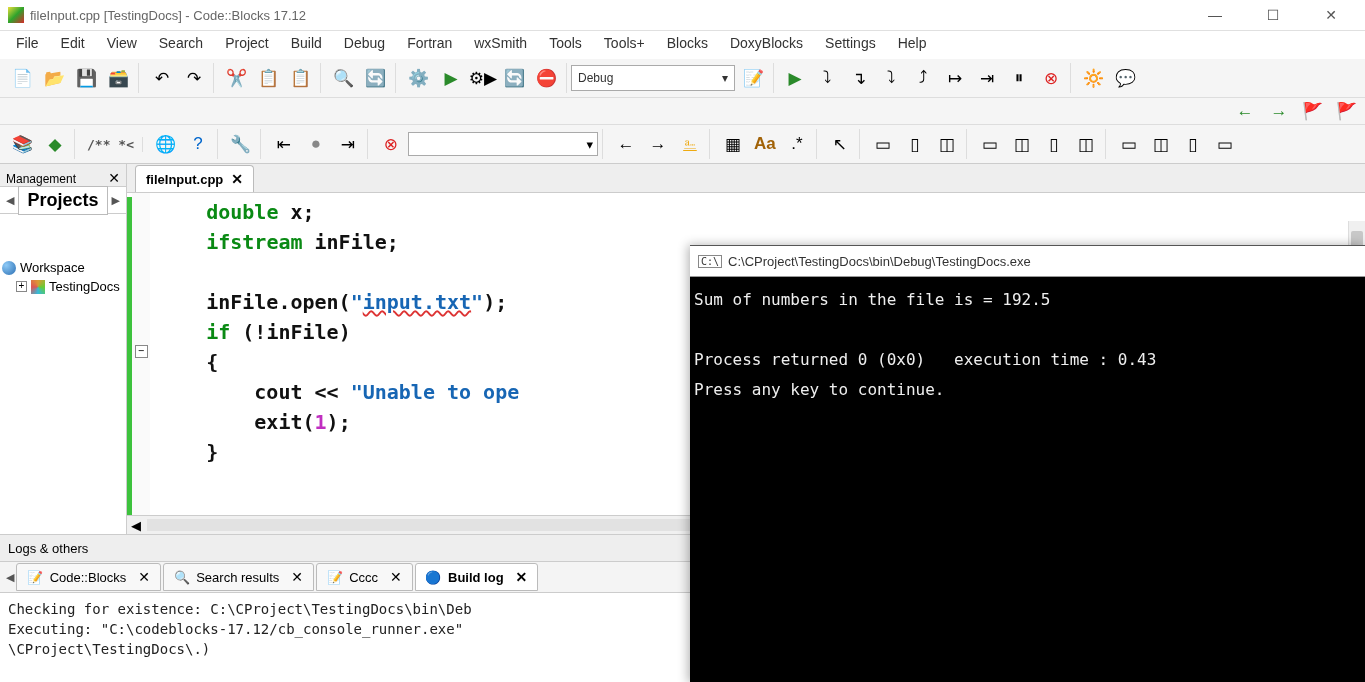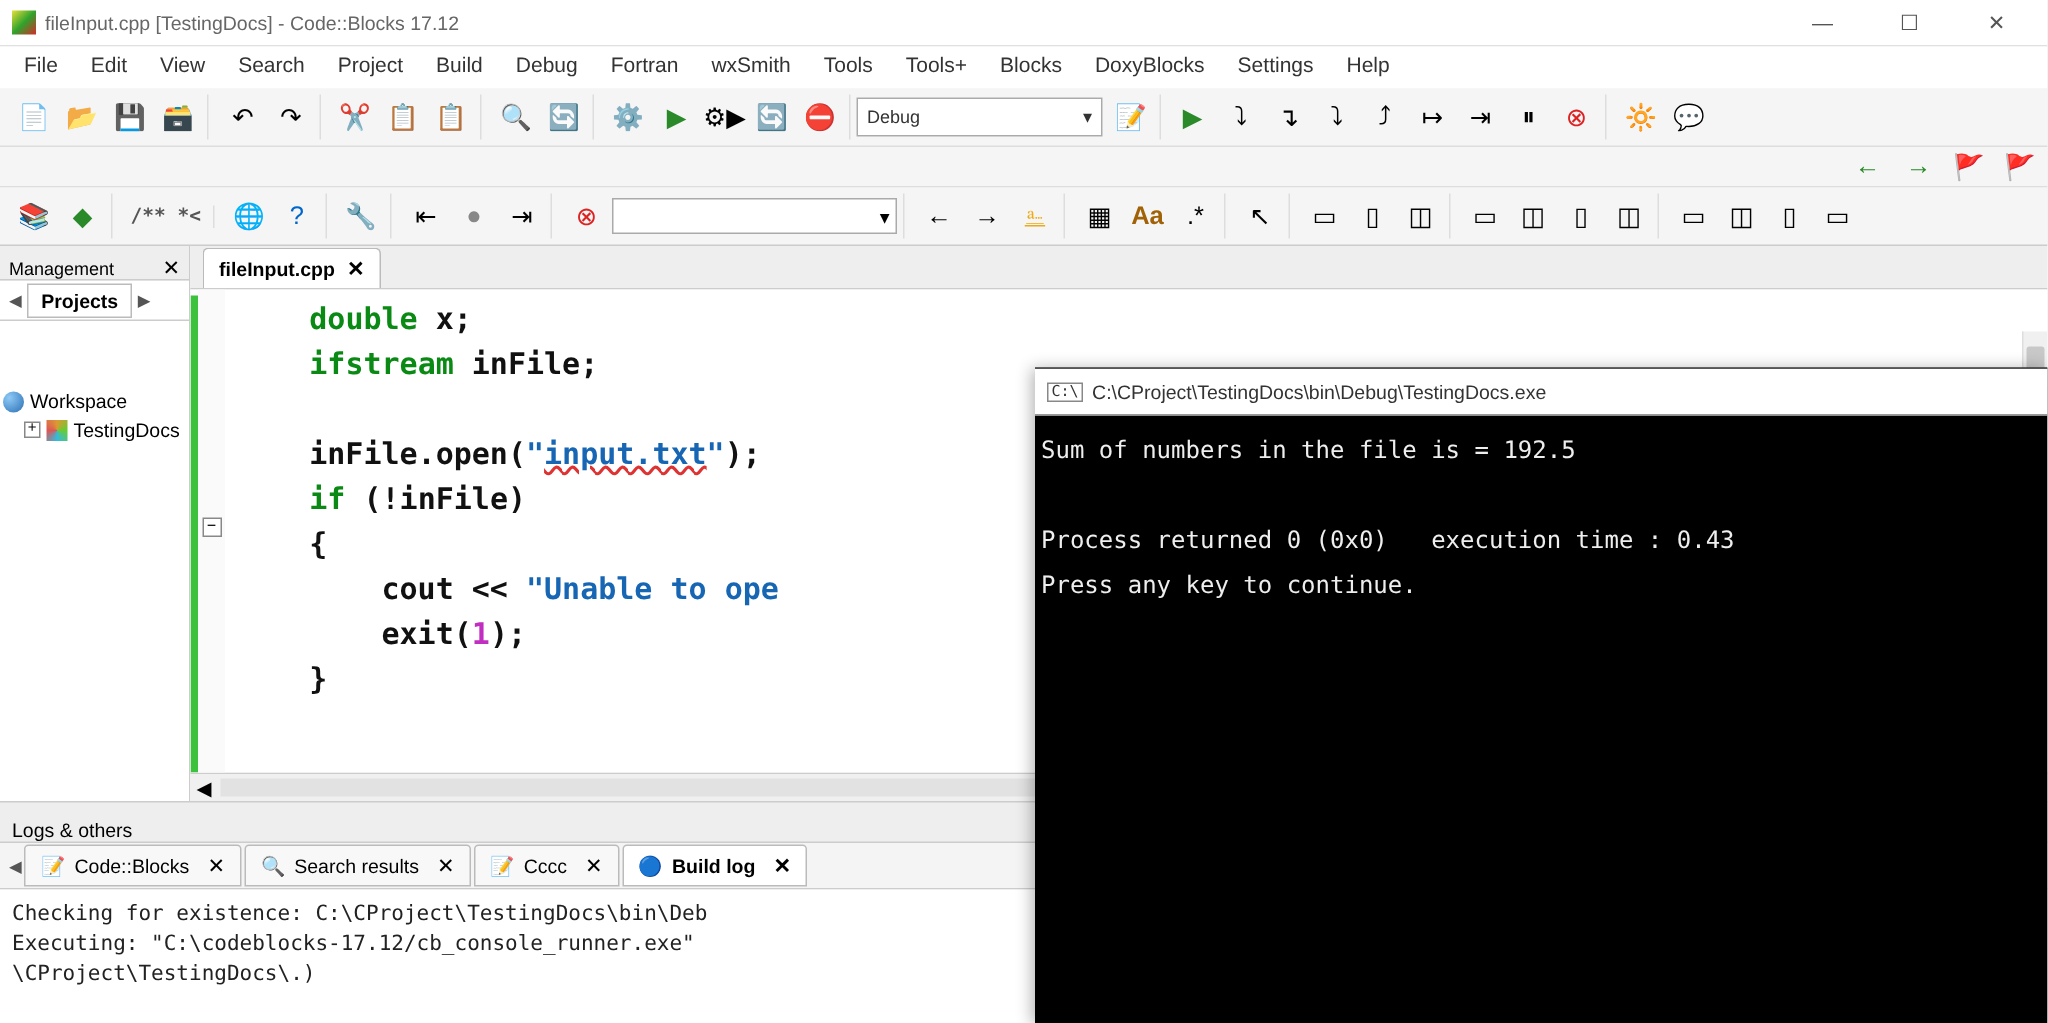--- a/index.html
+++ b/index.html
@@ -86,21 +86,21 @@
   }
   .management {
     width: 126px; border-right:1px solid #ccc; background:#fff; display:flex; flex-direction:column;
   }
   .mgmt-header {
     height: 22px; background:#eee; border-bottom:1px solid #ccc;
     display:flex; align-items:flex-end; justify-content:space-between;
     padding:0 6px; font-size:12px;
   }
   .mgmt-tabs { height:26px; display:flex; align-items:center; padding:0 6px; gap:4px; border-bottom:1px solid #ccc;}
-  .mgmt-tab { padding:3px 8px; border:1px solid #bbb; background:#fff; font-weight:bold; font-size:13px;}
+  .mgmt-tab { padding:3px 8px; border:1px solid #bbb; background:#fff; font-weight:bold; font-size:18px;}
   .tree { padding:4px 2px; font-size:13px;margin-top:40px; }
   .tree-item { display:flex; align-items:center; gap:4px; padding:2px 0;}
   .globe-icon { width:14px; height:14px; border-radius:50%;
     background: radial-gradient(circle at 30% 30%, #8ecaf7, #2b6fb3);
     position:relative;}
   .cb-icon { width:14px; height:14px;
     background: conic-gradient(#d93, #6c3, #3bd, #d55, #d93);}
   .editor-pane { flex:1; display:flex; flex-direction:column; background:#fff;}
   .editor-tabs { height:28px; display:flex; align-items:flex-end; padding:0 8px; border-bottom:1px solid #ccc; background:#eee;}
   .editor-tab {
@@ -125,21 +125,21 @@
   .str { color:#1766b4; }
   .num { color:#c02fc0; }
   .err-under { text-decoration: underline wavy #d33;}
   .hscroll {
     height:18px; border-top:1px solid #ccc; background:#f0f0f0;
     display:flex; align-items:center; padding:0 4px; justify-content:space-between;
   }
   .hscroll .bar { flex:1; height:12px; background:#e2e2e2; margin:0 6px;}
   .logs-header {
     height:26px; border-top:1px solid #ccc; border-bottom:1px solid #ccc;
-    display:flex; align-items:flex-end; padding:0 8px; font-size:13px;
+    display:flex; align-items:center; padding:0 8px; font-size:13px;
     background:#eee;
   }
   .logs-tabs {
     height:30px; display:flex; align-items:center; border-bottom:1px solid #ccc;
     padding:0 6px; gap:2px; background:#f4f4f4;
   }
   .logs-tab {
     padding:5px 10px; border:1px solid #bbb; background:#f8f8f8;
     display:flex; align-items:center; gap:6px; font-size:13px; border-radius:3px 3px 0 0;
   }

